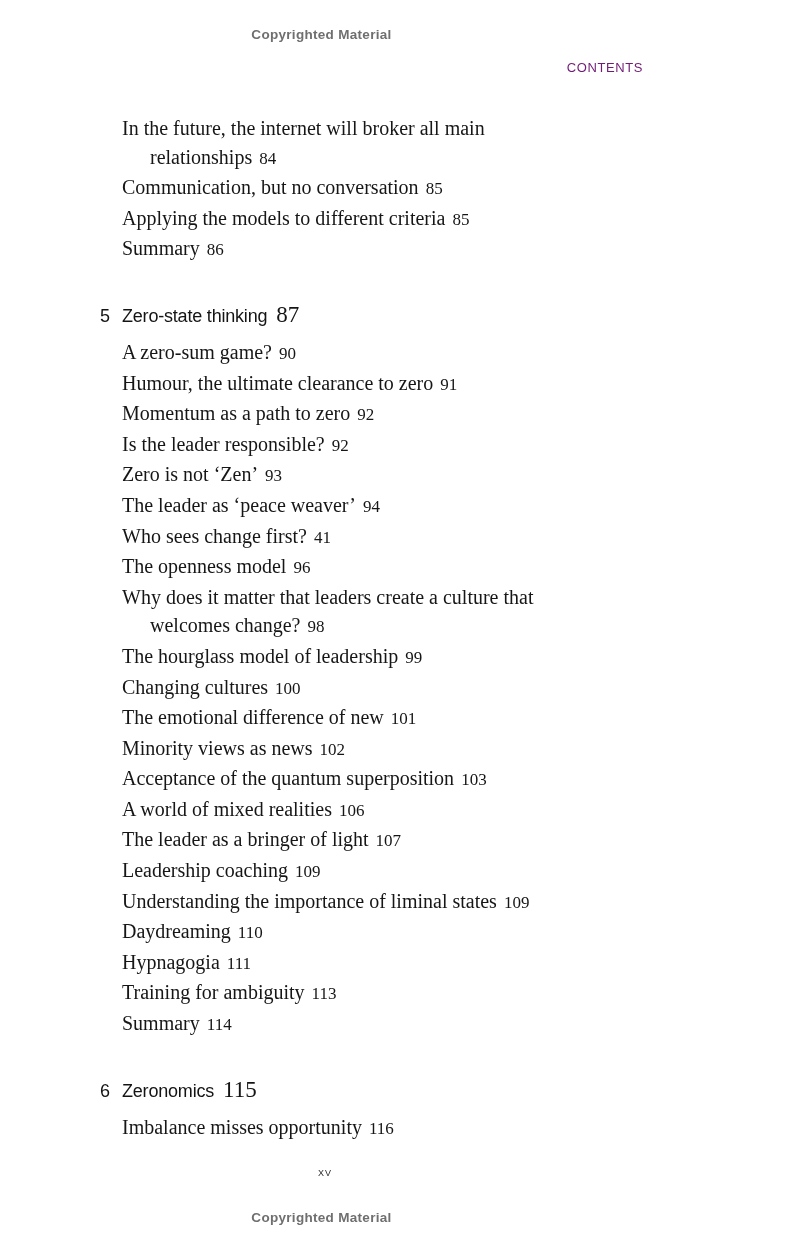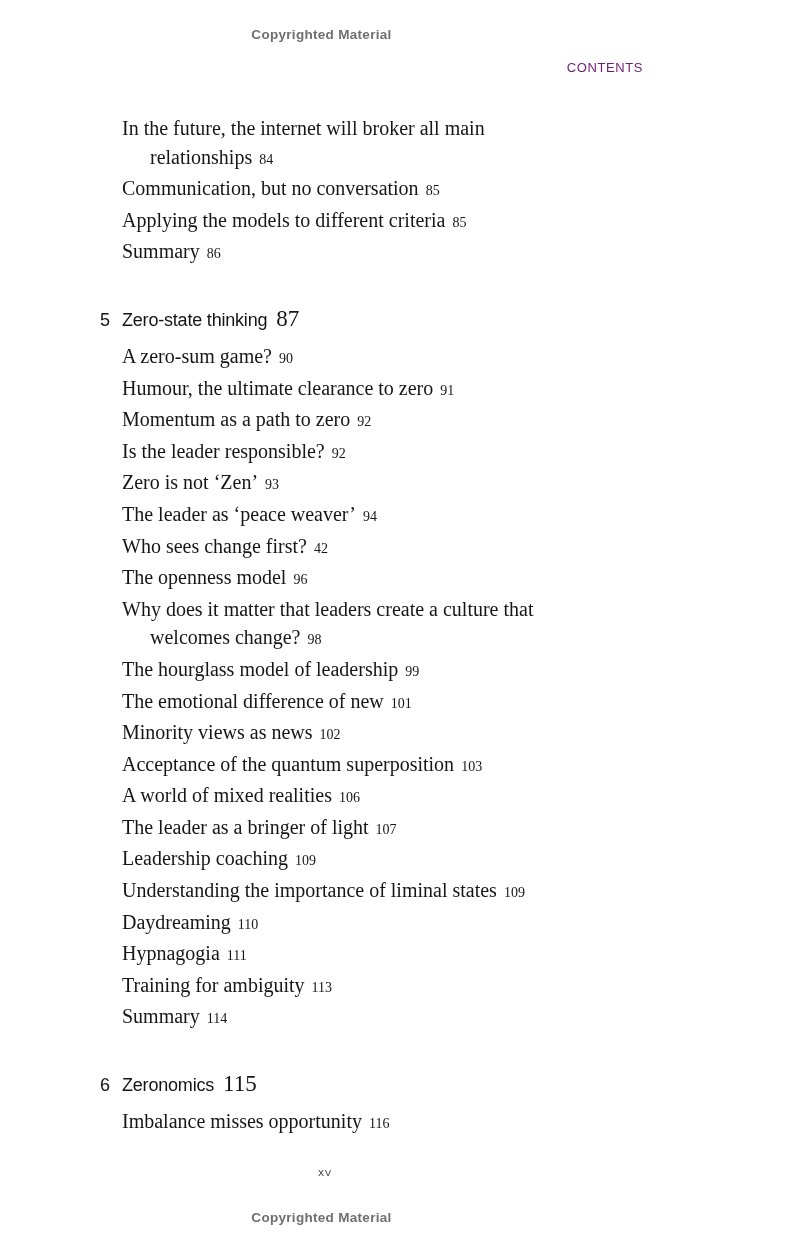--- a/index.html
+++ b/index.html
@@ -55,21 +55,21 @@
     margin:0; padding:0 0 0 22px;
   }
   li.entry {
     font-size:20px;
     line-height:28.6px;
     max-width:458px;
     padding-left:28px;
     text-indent:-28px;
     color:#161616;
   }
-  .e-page, .hid-sep { font-size:14px; }
+  .e-page, .hid-sep { font-size:17px; }
   .e-page { margin-left:7px; }
   .folio {
     position:absolute; left:0; right:0; top:1164px;
     text-align:center;
     font-family:"Liberation Sans", sans-serif;
     font-variant:small-caps;
     font-size:13px;
     letter-spacing:1px;
     color:#2a2a2a;
     padding-left:7px;
@@ -104,28 +104,29 @@
   <li class="entry"><span class="e-text">Humour, the ultimate clearance to zero</span><span class="e-page">91</span></li>
 
   <li class="entry"><span class="e-text">Momentum as a path to zero</span><span class="e-page">92</span></li>
 
   <li class="entry"><span class="e-text">Is the leader responsible?</span><span class="e-page">92</span></li>
 
   <li class="entry"><span class="e-text">Zero is not ‘Zen’</span><span class="e-page">93</span></li>
 
   <li class="entry"><span class="e-text">The leader as ‘peace weaver’</span><span class="e-page">94</span></li>
 
-  <li class="entry"><span class="e-text">Who sees change first?</span><span class="e-page">42</span></li>
+  <li class="entry"><span class="e-text">Who sees change first?</span><span class="e-page">41</span></li>
 
   <li class="entry"><span class="e-text">The openness model</span><span class="e-page">96</span></li>
 
   <li class="entry"><span class="e-text">Why does it matter that leaders create a culture that welcomes change?</span><span class="e-page">98</span></li>
 
   <li class="entry"><span class="e-text">The hourglass model of leadership</span><span class="e-page">99</span></li>
 
+  <li class="entry"><span class="e-text">Changing cultures</span><span class="e-page">100</span></li>
 
 
   <li class="entry"><span class="e-text">The emotional difference of new</span><span class="e-page">101</span></li>
 
   <li class="entry"><span class="e-text">Minority views as news</span><span class="e-page">102</span></li>
 
   <li class="entry"><span class="e-text">Acceptance of the quantum superposition</span><span class="e-page">103</span></li>
 
   <li class="entry"><span class="e-text">A world of mixed realities</span><span class="e-page">106</span></li>
 

